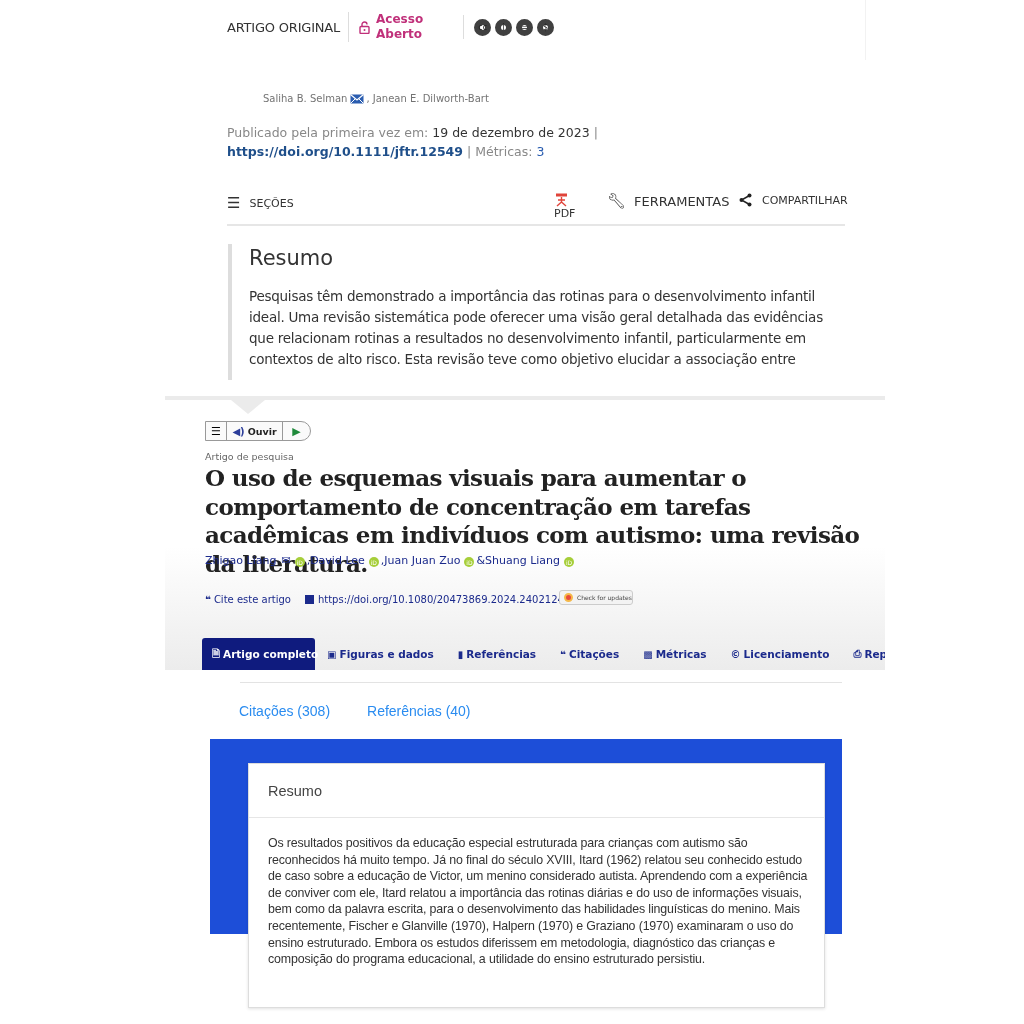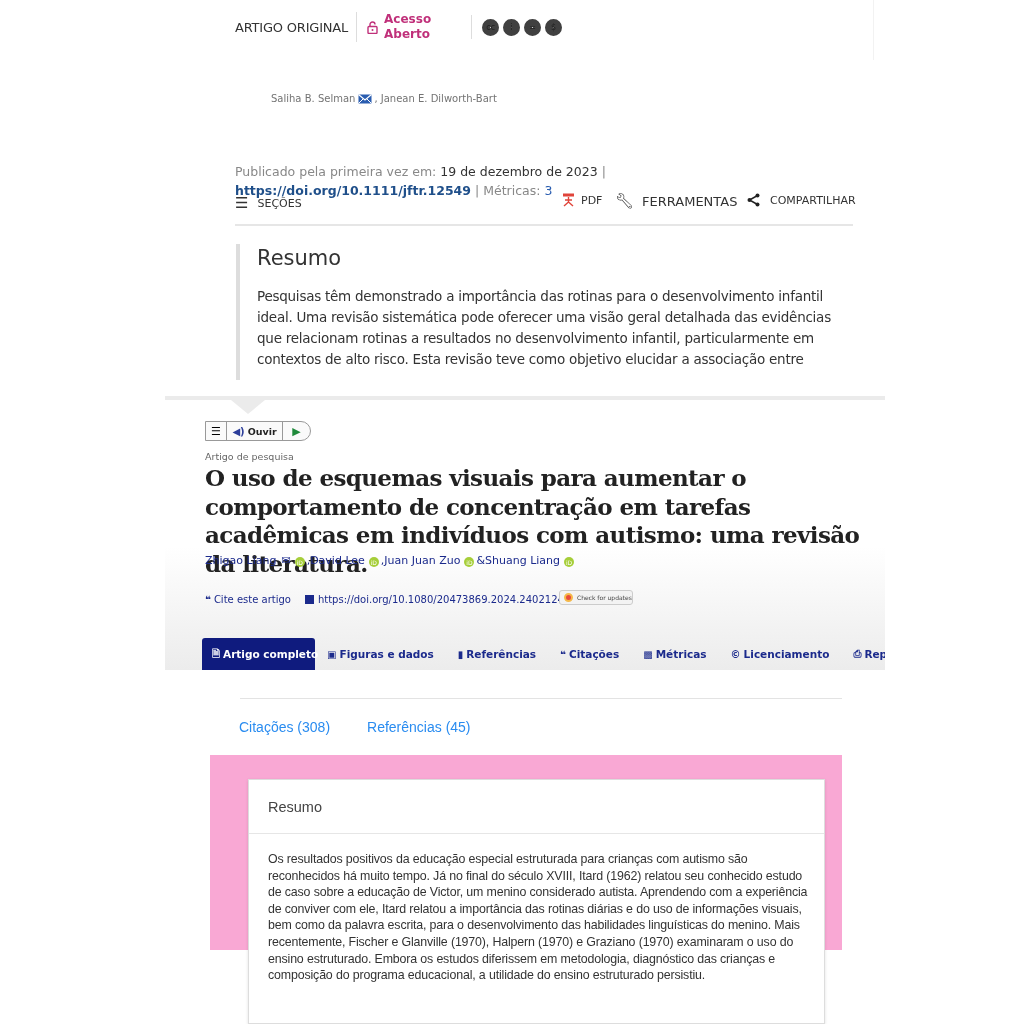--- a/index.html
+++ b/index.html
@@ -1,41 +1,41 @@
 <!DOCTYPE html>
 <html><head>
 <meta charset="utf-8">
 <style>
   * { box-sizing: border-box; margin: 0; padding: 0; }
   html, body { width: 1024px; height: 1024px; background: #ffffff; overflow: hidden; }
   body { position: relative; font-family: "DejaVu Sans", sans-serif; }
 
   
-  .p1 { position: absolute; left: 8px; top: 0; width: 912px; height: 396px; background: #fff; }
+  .p1 { position: absolute; left: 0; top: 0; width: 912px; height: 396px; background: #fff; }
   .p1 .edge { position: absolute; left: 865px; top: 0; width: 1px; height: 60px; background: #f2f2f2; }
   .p1 .meta-row { position: absolute; left: 227px; top: 12px; height: 30px; display: flex; align-items: center; }
   .p1 .art-type { font-size: 13px; color: #333; letter-spacing: -0.2px; }
   .p1 .vsep { width: 1px; height: 30px; background: #ddd; margin: 0 10px 0 8px; }
   .p1 .oa { display: flex; align-items: center; color: #c0307a; font-weight: bold; font-size: 12px; line-height: 15px; }
   .p1 .oa svg { margin-right: 6px; }
   .p1 .cc-sep { width: 1px; height: 24px; background: #ddd; margin: 0 10px 0 40px; }
   .p1 .cc { display: flex; gap: 4px; }
-  .p1 .cc span { width: 17px; height: 17px; border: 8px solid #404040; border-radius: 50%; display: flex; align-items: center; justify-content: center; font-size: 8px; font-weight: normal; color: #222; }
+  .p1 .cc span { width: 17px; height: 17px; border: 6px solid #404040; border-radius: 50%; display: flex; align-items: center; justify-content: center; font-size: 8px; font-weight: normal; color: #222; }
   .p1 .title { position: absolute; left: 227px; top: 52px; font-size: 19.5px; font-weight: bold; color: #222; letter-spacing: -0.3px; }
   .p1 .authors { position: absolute; left: 227px; top: 93px; font-size: 10px; color: #737373; display: flex; align-items: center; margin-left: 36px; }
   .p1 .authors .mail { margin: 0 2px 0 3px; }
-  .p1 .pub { position: absolute; left: 227px; top: 123px; font-size: 12.5px; line-height: 19px; color: #888; margin-top: 39px; }
+  .p1 .pub { position: absolute; left: 227px; top: 123px; font-size: 12.5px; line-height: 19px; color: #888; }
   .p1 .pub .dark { color: #333; }
   .p1 .pub .doi { color: #1f4f8a; font-weight: bold; }
   .p1 .pub .cit { color: #2a5db0; }
   .p1 .toolbar { position: absolute; left: 227px; top: 190px; width: 618px; height: 36px; border-bottom: 2px solid #e6e6e6; }
   .p1 .tb-item { position: absolute; top: 0; display: flex; align-items: center; color: #333; }
   .p1 .secoes { left: 0; font-size: 11px; }
   .p1 .secoes .ico { font-size: 15px; margin-right: 9px; }
-  .p1 .pdf { left: 327px; font-size: 11px; }
+  .p1 .pdf { left: 327px; font-size: 11px; flex-direction: column; }
   .p1 .tools { left: 380px; font-size: 13px; }
   .p1 .share { left: 512px; font-size: 11px; }
   .p1 .abstract { position: absolute; left: 228px; top: 244px; width: 605px; height: 136px; border-left: 4px solid #ddd; padding-left: 17px; }
   .p1 .abstract h2 { font-size: 21px; font-weight: normal; color: #333; margin-top: 2px; }
   .p1 .abstract p { margin-top: 16px; font-size: 13.5px; line-height: 21px; color: #333; letter-spacing: -0.25px; }
 
   
   .p2 { position: absolute; left: 165px; top: 396px; width: 720px; height: 274px; background: linear-gradient(#ffffff 0%, #ffffff 55%, #ececec 100%); overflow: hidden; }
   .p2 .topbar { position: absolute; left: 0; top: 0; width: 720px; height: 4px; background: #ebebeb; }
   .p2 .notch { position: absolute; left: 66px; top: 4px; width: 0; height: 0; border-left: 17px solid transparent; border-right: 17px solid transparent; border-top: 14px solid #ebebeb; }
@@ -56,21 +56,21 @@
   .p2 .links .doi { margin-left: 14px; display: flex; align-items: center; }
   .p2 .links .ext { width: 9px; height: 9px; background: #1b2a8c; margin-right: 4px; display: inline-block; }
   .p2 .check { position: absolute; left: 394px; top: 194px; width: 74px; height: 15px; border: 1px solid #ccc; border-radius: 3px; background: #f3f3f3; font-size: 6px; color: #444; display: flex; align-items: center; padding-left: 4px; }
   .p2 .check .dot { width: 9px; height: 9px; border-radius: 50%; background: #e94b3c; border: 2px solid #f5b94a; margin-right: 4px; }
   .p2 .tabs { position: absolute; left: 37px; top: 242px; height: 32px; display: flex; align-items: center; font-size: 10.5px; color: #1b2a8c; font-weight: bold; }
   .p2 .tab { display: flex; align-items: center; padding: 0 12px; height: 32px; white-space: nowrap; }
   .p2 .tab .ic { margin-right: 3px; font-size: 10px; }
   .p2 .tab.active { background: #0f1b7e; color: #fff; border-radius: 3px 3px 0 0; padding: 0 11px 0 10px; width: 113px; }
 
   
-  .p3 { position: absolute; left: 210px; top: 670px; width: 632px; height: 264px; background: #f9a8d4; margin-top: 16px; }
+  .p3 { position: absolute; left: 210px; top: 670px; width: 632px; height: 264px; background: #1d4ed8; }
   .p3 .head { position: absolute; left: 0; top: 0; width: 632px; height: 69px; background: #fff; }
   .p3 .hline { position: absolute; left: 30px; top: 12px; width: 602px; height: 1px; background: #e3e3e3; }
   .p3 .links { position: absolute; left: 29px; top: 33px; font-family: "Liberation Sans", sans-serif; font-size: 14px; color: #2a8cf0; display: flex; gap: 37px; }
   .p3 .card { position: absolute; left: 38px; top: 93px; width: 577px; height: 245px; background: #fff; border: 1px solid #ddd; box-shadow: 0 1px 3px rgba(0,0,0,0.12); }
   .p3 .card h3 { position: absolute; left: 19px; top: 19px; font-family: "Liberation Sans", sans-serif; font-weight: normal; font-size: 14.5px; color: #444; }
   .p3 .card .div { position: absolute; left: 0; top: 53px; width: 100%; height: 1px; background: #e6e6e6; }
   .p3 .card p { position: absolute; left: 19px; top: 71px; width: 545px; font-family: "Liberation Sans", sans-serif; font-size: 12.4px; line-height: 16.6px; color: #333; letter-spacing: -0.15px; }
 </style>
 </head>
 <body>
@@ -228,21 +228,21 @@
         <span>Reproduções</span>
       </a>
   </nav>
 </section>
 
 <section class="p3">
   <div class="head">
     <div class="hline"></div>
     <div class="links">
       <a>Citações (308)</a>
-      <a>Referências (45)</a>
+      <a>Referências (40)</a>
     </div>
   </div>
   <div class="card">
     <h3>Resumo</h3>
     <div class="div"></div>
     <p>Os resultados positivos da educação especial estruturada para crianças com autismo são reconhecidos há muito tempo. Já no final do século XVIII, Itard (1962) relatou seu conhecido estudo de caso sobre a educação de Victor, um menino considerado autista. Aprendendo com a experiência de conviver com ele, Itard relatou a importância das rotinas diárias e do uso de informações visuais, bem como da palavra escrita, para o desenvolvimento das habilidades linguísticas do menino. Mais recentemente, Fischer e Glanville (1970), Halpern (1970) e Graziano (1970) examinaram o uso do ensino estruturado. Embora os estudos diferissem em metodologia, diagnóstico das crianças e composição do programa educacional, a utilidade do ensino estruturado persistiu.</p>
   </div>
 </section>
 
 </body></html>

